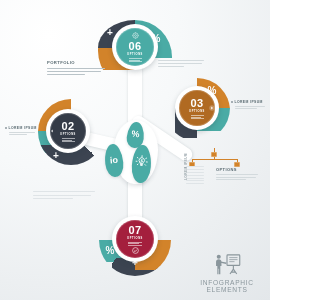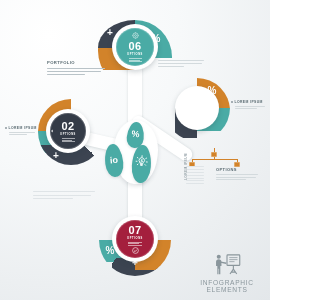--- a/index.html
+++ b/index.html
@@ -133,20 +133,29 @@
       <i style="left:-11px;top:-33px;width:66px;height:66px;
          background:conic-gradient(from 180deg, #3c4451 0 100%);"></i>
     </div>
     <div class="abs" style="left:178px;top:89px;width:38px;height:38px;border-radius:50%;
          background:radial-gradient(circle at 40% 35%,#f6f8f9,#ebeef0);"></div>
 
     <span class="glyph" style="left:206px;top:86px;width:12px;font-size:10px;">%</span>
     <span class="glyph" style="left:207px;top:110px;width:12px;font-size:9px;">+</span>
 
     <div class="hub" style="left:175px;top:86px;width:44px;height:44px;">
+      <div class="disc" style="width:36px;height:36px;background:#b06a22;">
+        <span class="num" style="font-size:11px;">03</span>
+        <span class="opt" style="font-size:2.6px;margin-top:1px;">OPTIONS</span>
+        <span class="lines" style="margin-top:2px;">
+          <s style="width:13px;height:.7px;margin-bottom:1px;"></s>
+          <s style="width:10px;height:.7px;margin-bottom:1px;"></s>
+          <s style="width:13px;height:.7px;"></s>
+        </span>
+      </div>
       <svg width="6" height="6" viewBox="0 0 24 24" style="position:absolute;right:4px;top:19px;">
         <circle cx="12" cy="12" r="11" fill="#fff" opacity=".25"></circle>
         <path d="M9 6l7 6-7 6z" fill="#fff"></path>
       </svg>
     </div>
   </div>
 
   <div class="abs" style="left:0;top:0;">
 
     <div class="seg" style="left:38px;top:99px;width:33px;height:32px;">

